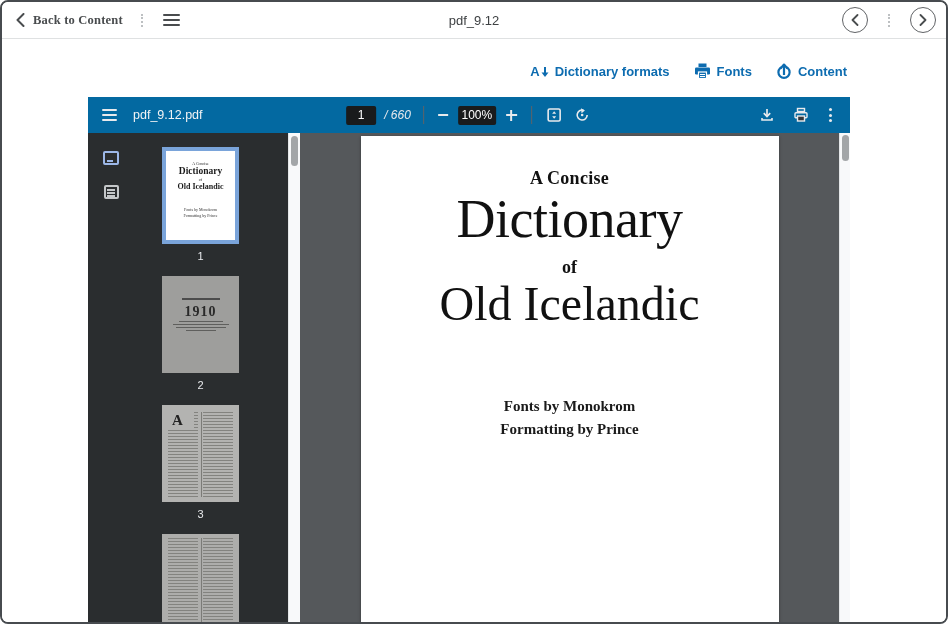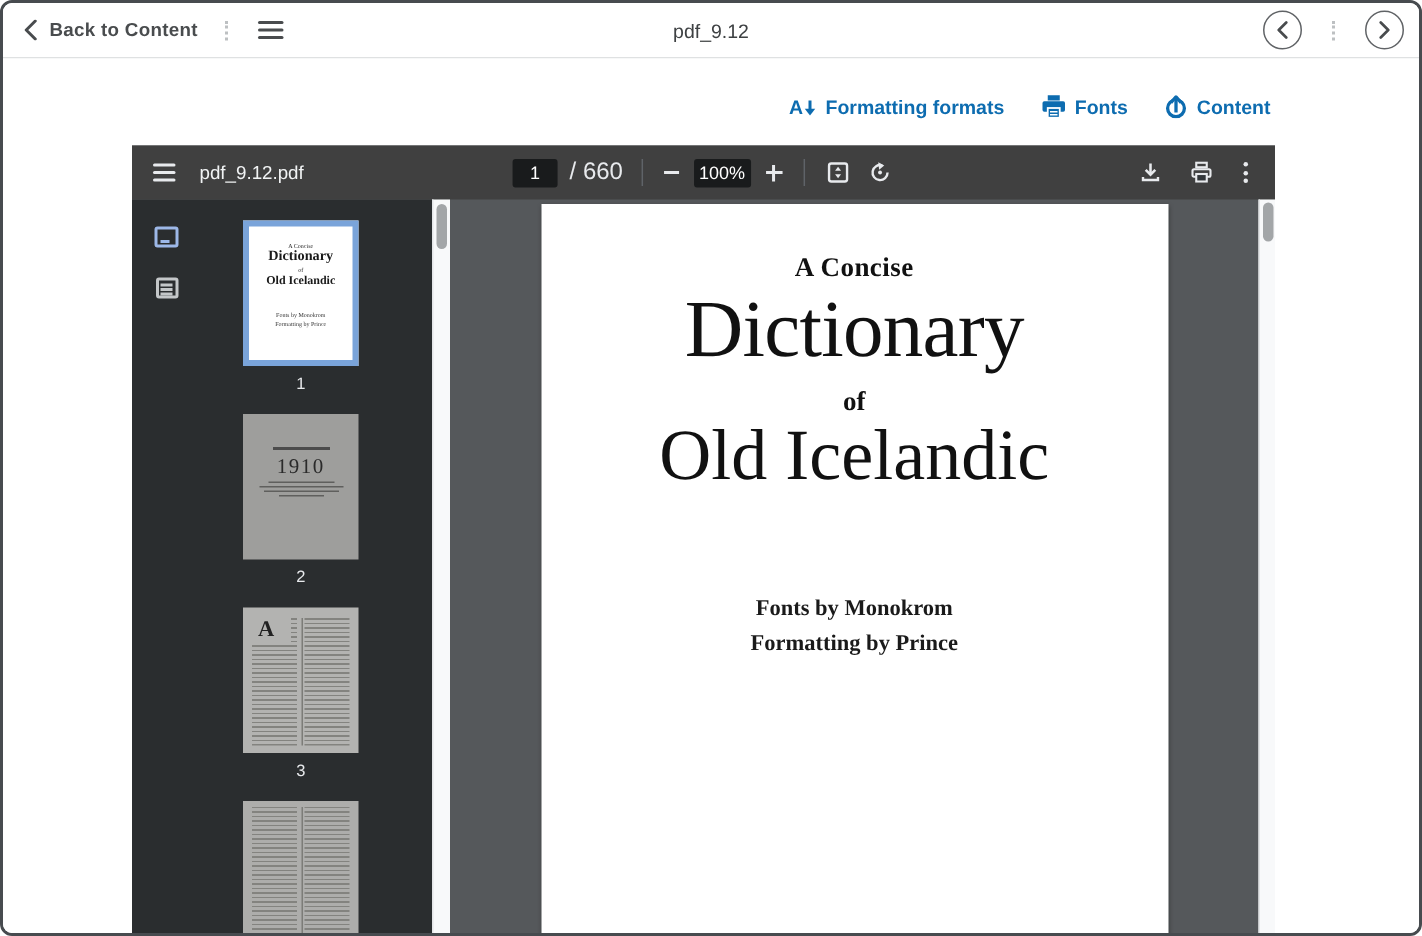--- a/index.html
+++ b/index.html
@@ -7,21 +7,21 @@
   .window {
     width:948px; height:624px; border:2px solid #474b4f; border-radius:8px;
     overflow:hidden; background:#fff; position:relative;
   }
   
   .topbar {
     height:37px; border-bottom:1px solid #dfe1e2; display:flex; align-items:center;
     padding:0 10px 0 14px; position:relative; background:#fff;
   }
   .back-btn { display:flex; align-items:center; gap:8px; cursor:pointer; }
-  .back-label { font-size:12.5px; font-weight:600; color:#494c4e; letter-spacing:.2px; }
+  .back-label { font-size:12.5px; font-weight:600; color:#494c4e; letter-spacing:.2px;font-family:Liberation Serif, serif; }
   .dotted-sep { height:13px; border-left:2px dotted #bdc0c2; margin:0 18px; }
   .hamburger { display:flex; flex-direction:column; gap:3px; cursor:pointer; padding:4px 2px; }
   .hamburger span { width:17px; height:2px; background:#494c4e; border-radius:1px; }
   .topbar-title {
     position:absolute; left:50%; transform:translateX(-50%);
     font-size:13px; color:#3e4143;
   }
   .topbar-right { margin-left:auto; display:flex; align-items:center; }
   .topbar-right .dotted-sep { margin:0 20px; }
   .circle-btn {
@@ -30,32 +30,32 @@
   }
   
   .main { position:relative; height:583px; background:#fff; }
   .actions { position:absolute; top:24px; right:99px; display:flex; align-items:center; gap:24px; }
   .action-link { display:flex; align-items:center; gap:6px; color:#0d6cb0; cursor:pointer; }
   .action-link .lbl { font-size:13px; font-weight:600; }
   .alt-a { font-size:13px; font-weight:700; color:#0d6cb0; line-height:1; }
   
   .viewer { position:absolute; left:86px; top:58px; width:762px; height:525px; background:#55585b; display:flex; flex-direction:column; }
   .pdf-toolbar {
-    height:36px; background:#404040; display:flex; align-items:center;
+    height:36px; background:#0369a1; display:flex; align-items:center;
     padding:0 14px; color:#e8eaed; position:relative; flex:0 0 36px;justify-content:flex-end;
   }
   .pdf-hamburger { display:flex; flex-direction:column; gap:3px; cursor:pointer; margin-right:16px; }
   .pdf-hamburger span { width:15px; height:2px; background:#e8eaed; border-radius:1px; }
   .pdf-filename { font-size:12.5px; color:#f1f3f4; }
   .toolbar-center { position:absolute; left:50%; transform:translateX(-50%); display:flex; align-items:center; gap:8px; }
   .page-input {
     width:30px; height:19px; background:#191b1c; border:none; color:#fff; text-align:center;
     font-size:12px; border-radius:2px; font-family:"Liberation Sans",sans-serif;
   }
-  .page-count { font-size:16px; color:#e8eaed; white-space:nowrap; }
+  .page-count { font-size:12px; color:#e8eaed; white-space:nowrap;font-style:italic; }
   .tb-sep { width:1px; height:18px; background:#5f6368; margin:0 4px; }
   .tb-btn { background:none; border:none; color:#e8eaed; cursor:pointer; display:flex; align-items:center; justify-content:center; padding:2px; }
   .minus-glyph { width:10px; height:2px; background:#e8eaed; }
   .zoom-box { min-width:38px; height:19px; background:#191b1c; color:#fff; font-size:12px; border-radius:2px; display:flex; align-items:center; justify-content:center; }
   .plus-glyph { position:relative; width:11px; height:11px; }
   .plus-glyph:before, .plus-glyph:after { content:""; position:absolute; background:#e8eaed; }
   .plus-glyph:before { left:0; top:4.5px; width:11px; height:2px; }
   .plus-glyph:after { left:4.5px; top:0; width:2px; height:11px; }
   .toolbar-right { margin-left:auto; display:flex; align-items:center; gap:14px; }
   .dots { display:flex; flex-direction:column; gap:2.5px; padding:2px 4px; cursor:pointer; }
@@ -76,21 +76,21 @@
   
   .t1 { background:#fff; font-family:"Liberation Serif", serif; text-align:center; color:#1a1a1a; padding-top:10px; }
   .t1 .mini-sup { font-size:4px; }
   .t1 .mini-big { font-size:9.5px; font-weight:700; line-height:1.15; }
   .t1 .mini-of { font-size:4px; }
   .t1 .mini-big2 { font-size:8px; font-weight:700; }
   .t1 .mini-credits { margin-top:16px; font-size:4px; line-height:1.5; color:#333; }
   
   .t2 { background:#9e9e9c; font-family:"Liberation Serif", serif; text-align:center; color:#2a2a2a; padding-top:22px; }
   .t2 .rule { width:38px; height:1.5px; background:#4c4c4c; margin:0 auto 4px; }
-  .t2 .year { font-size:14px; font-weight:400; letter-spacing:1px; line-height:1.1; }
+  .t2 .year { font-size:14px; font-weight:700; letter-spacing:1px; line-height:1.1; }
   .t2 .bar { height:1px; background:#5f5f5d; margin:2px auto 0; }
   .t2 .b1{width:44px;} .t2 .b2{width:56px;} .t2 .b3{width:50px;} .t2 .b4{width:30px;}
   
   .t3 { background:#b3b3b1; padding:7px 6px 5px; }
   .t4 { background:#adadab; padding:4px 6px; }
   .cols { display:flex; gap:5px; height:100%; position:relative; }
   .col { flex:1; background:repeating-linear-gradient(180deg,#83837f 0,#83837f 1px,transparent 1px,transparent 3px); }
   .cols:after { content:""; position:absolute; left:50%; top:0; bottom:0; width:1px; background:#7c7c78; }
   .t3 .bigA { position:absolute; left:4px; top:0; font-family:"Liberation Serif",serif; font-weight:700; font-size:15px; color:#222; background:#b3b3b1; padding:0 2px 1px 0; z-index:2; }
   .t3 .col.left { background:linear-gradient(#b3b3b1 0 0) left top/26px 18px no-repeat, repeating-linear-gradient(180deg,#83837f 0,#83837f 1px,transparent 1px,transparent 3px); }
@@ -150,21 +150,21 @@
 
     <div class="actions">
       <div class="action-link">
         <span style="display:flex;align-items:flex-end;gap:1px">
           <span class="alt-a">A</span>
           <svg width="8" height="12" viewBox="0 0 8 12">
               <path d="M4 1v7" stroke="#0d6cb0" stroke-width="2"></path>
               <path d="M0.5 6.5 L4 11 L7.5 6.5 Z" fill="#0d6cb0"></path>
             </svg>
         </span>
-        <span class="lbl">Formatting formats</span>
+        <span class="lbl">Dictionary formats</span>
       </div>
       <div class="action-link">
         <svg width="17" height="16" viewBox="0 0 17 16">
           <rect x="4.5" y="0.5" width="8" height="3.5" fill="#0d6cb0"></rect>
           <rect x="1" y="4.5" width="15" height="7" rx="1.2" fill="#0d6cb0"></rect>
           <rect x="4.5" y="9" width="8" height="6.5" fill="#0d6cb0" stroke="#ffffff" stroke-width="1.2"></rect>
           <rect x="6" y="11" width="5" height="1" fill="#ffffff"></rect>
           <rect x="6" y="13" width="5" height="1" fill="#ffffff"></rect>
         </svg>
         <span class="lbl">Fonts</span>

